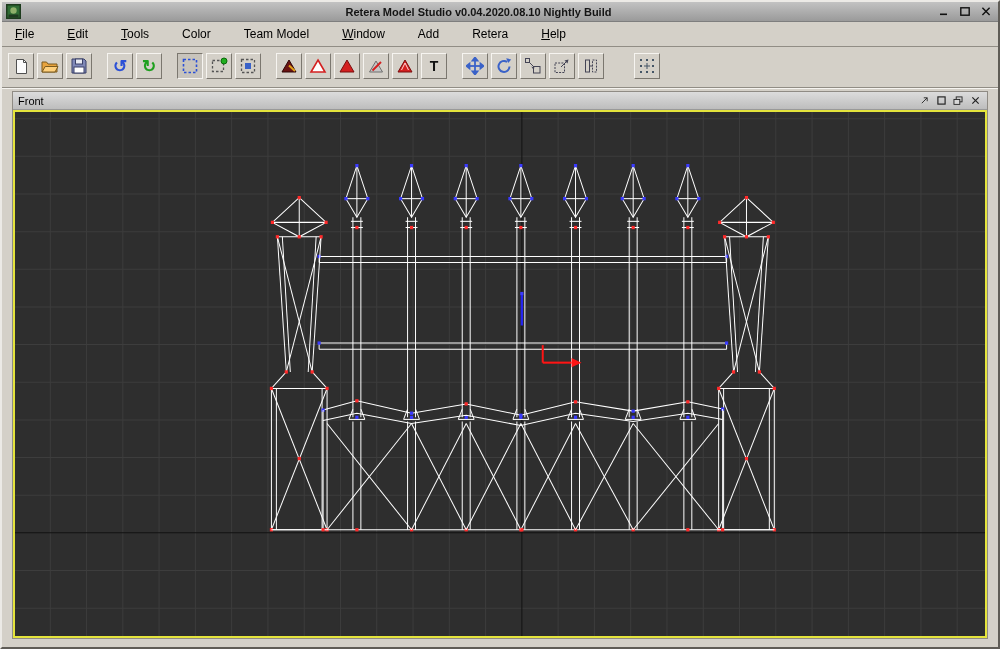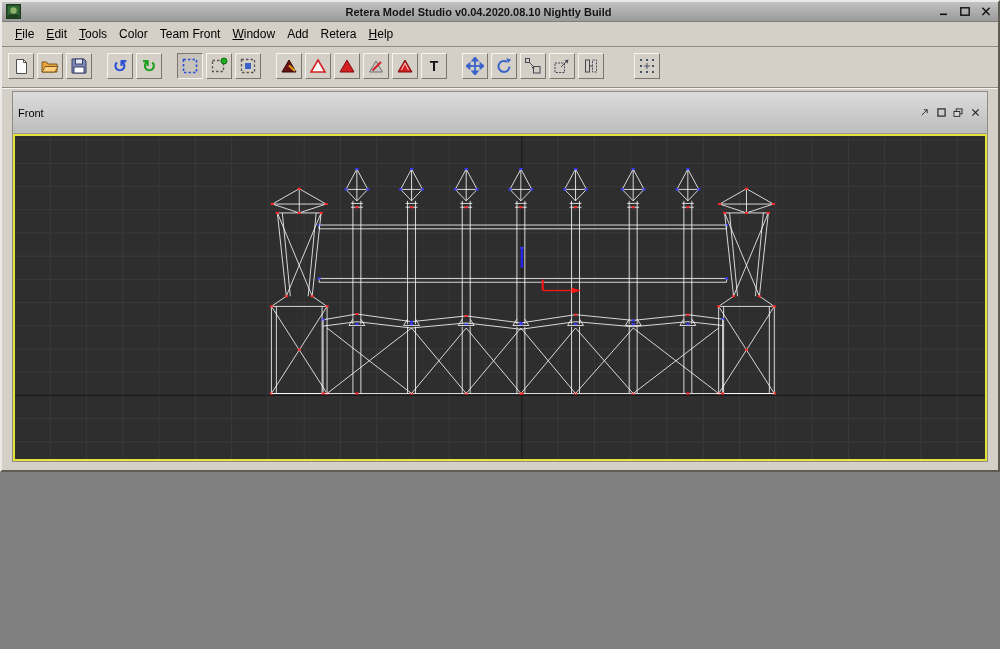--- a/index.html
+++ b/index.html
@@ -1,44 +1,44 @@
 <!DOCTYPE html>
 <html><head>
 <meta charset="utf-8">
 <style>
   html,body{margin:0;padding:0;background:#808080;font-family:"Liberation Sans",sans-serif;}
-  .window{width:1000px;height:472px;box-sizing:border-box;background:#d4d0c8;
+  .window{width:1000px;height:649px;box-sizing:border-box;background:#d4d0c8;
     border:2px solid;border-color:#eceae6 #5f5c56 #5f5c56 #eceae6;
     display:flex;flex-direction:column;overflow:hidden;}
   
   .titlebar{flex:0 0 19px;background:linear-gradient(180deg,#c2c2c2,#9a9a9a);
     display:flex;align-items:center;gap:4px;padding:0 4px;border-bottom:1px solid #7e7e7e;}
   .app-icon{width:15px;height:15px;flex:0 0 auto;}
   .title{flex:1;text-align:center;font-size:11px;font-weight:bold;color:#141414;
     white-space:nowrap;overflow:hidden;}
   .win-controls{display:flex;align-items:center;gap:5px;}
   .win-btn{width:16px;height:14px;display:flex;align-items:center;justify-content:center;
     background:transparent;border:none;padding:0;cursor:default;}
   
-  .menubar{flex:0 0 24px;display:flex;align-items:center;padding:0 8px;gap:2px;
+  .menubar{flex:0 0 24px;display:flex;align-items:center;padding:0 8px;gap:23px;
     background:#d4d0c8;border-bottom:1px solid #918d85;box-shadow:0 1px 0 #f6f4f0;}
   .menu-item{font-size:12px;color:#000;padding:2px 5px;cursor:default;}
   
   .toolbar{flex:0 0 auto;display:flex;align-items:center;padding:6px 6px 8px 6px;gap:3px;
     background:#d4d0c8;border-bottom:1px solid #918d85;box-shadow:0 1px 0 #f6f4f0;}
   .tbtn{width:26px;height:26px;display:flex;align-items:center;justify-content:center;
     background:#d4d0c8;border:1px solid;border-color:#f6f4f0 #7b776f #7b776f #f6f4f0;
     padding:0;cursor:default;}
   .tbtn.active{border-color:#7b776f #f6f4f0 #f6f4f0 #7b776f;background:#c8c4bc;}
   .tbtn .tlabel{font-size:14px;font-weight:bold;color:#111;line-height:1;}
   .tsep{width:9px;flex:0 0 auto;}
   
   .viewport-panel{flex:1;margin:3px 10px 8px 10px;display:flex;flex-direction:column;min-height:0;
     border:1px solid #8f8b84;background:#d4d0c8;}
-  .viewport-header{flex:0 0 17px;display:flex;align-items:center;padding:12px 5px;
+  .viewport-header{flex:0 0 17px;display:flex;align-items:center;padding:0 5px;
     background:linear-gradient(180deg,#dcdcdc,#bdbdbd);border-bottom:1px solid #999;}
   .viewport-title{flex:1;font-size:11px;color:#000;}
   .vp-btn{width:14px;height:13px;display:flex;align-items:center;justify-content:center;
     background:transparent;border:none;padding:0;margin-left:3px;cursor:default;}
   .viewport-canvas-wrap{flex:1;min-height:0;border:2px solid #e4e43c;background:#2e2e2e;}
   #viewport-svg{display:block;width:100%;height:100%;}
 </style>
 </head>
 <body>
 
@@ -71,21 +71,21 @@
         </svg>
       </button>
     </span>
   </div>
 
   <div class="menubar" id="menubar">
       <span class="menu-item"><u>F</u>ile</span>
       <span class="menu-item"><u>E</u>dit</span>
       <span class="menu-item"><u>T</u>ools</span>
       <span class="menu-item">Color</span>
-      <span class="menu-item">Team Front</span>
+      <span class="menu-item">Team Model</span>
       <span class="menu-item"><u>W</u>indow</span>
       <span class="menu-item">Add</span>
       <span class="menu-item">Retera</span>
       <span class="menu-item"><u>H</u>elp</span>
     </div>
 
   <div class="toolbar">
     <button class="tbtn">
       <svg width="17" height="17" viewBox="0 0 17 17">
         <path d="M3.5 1.5h7l3 3v11h-10z" fill="#fcfcfc" stroke="#505050"></path>

